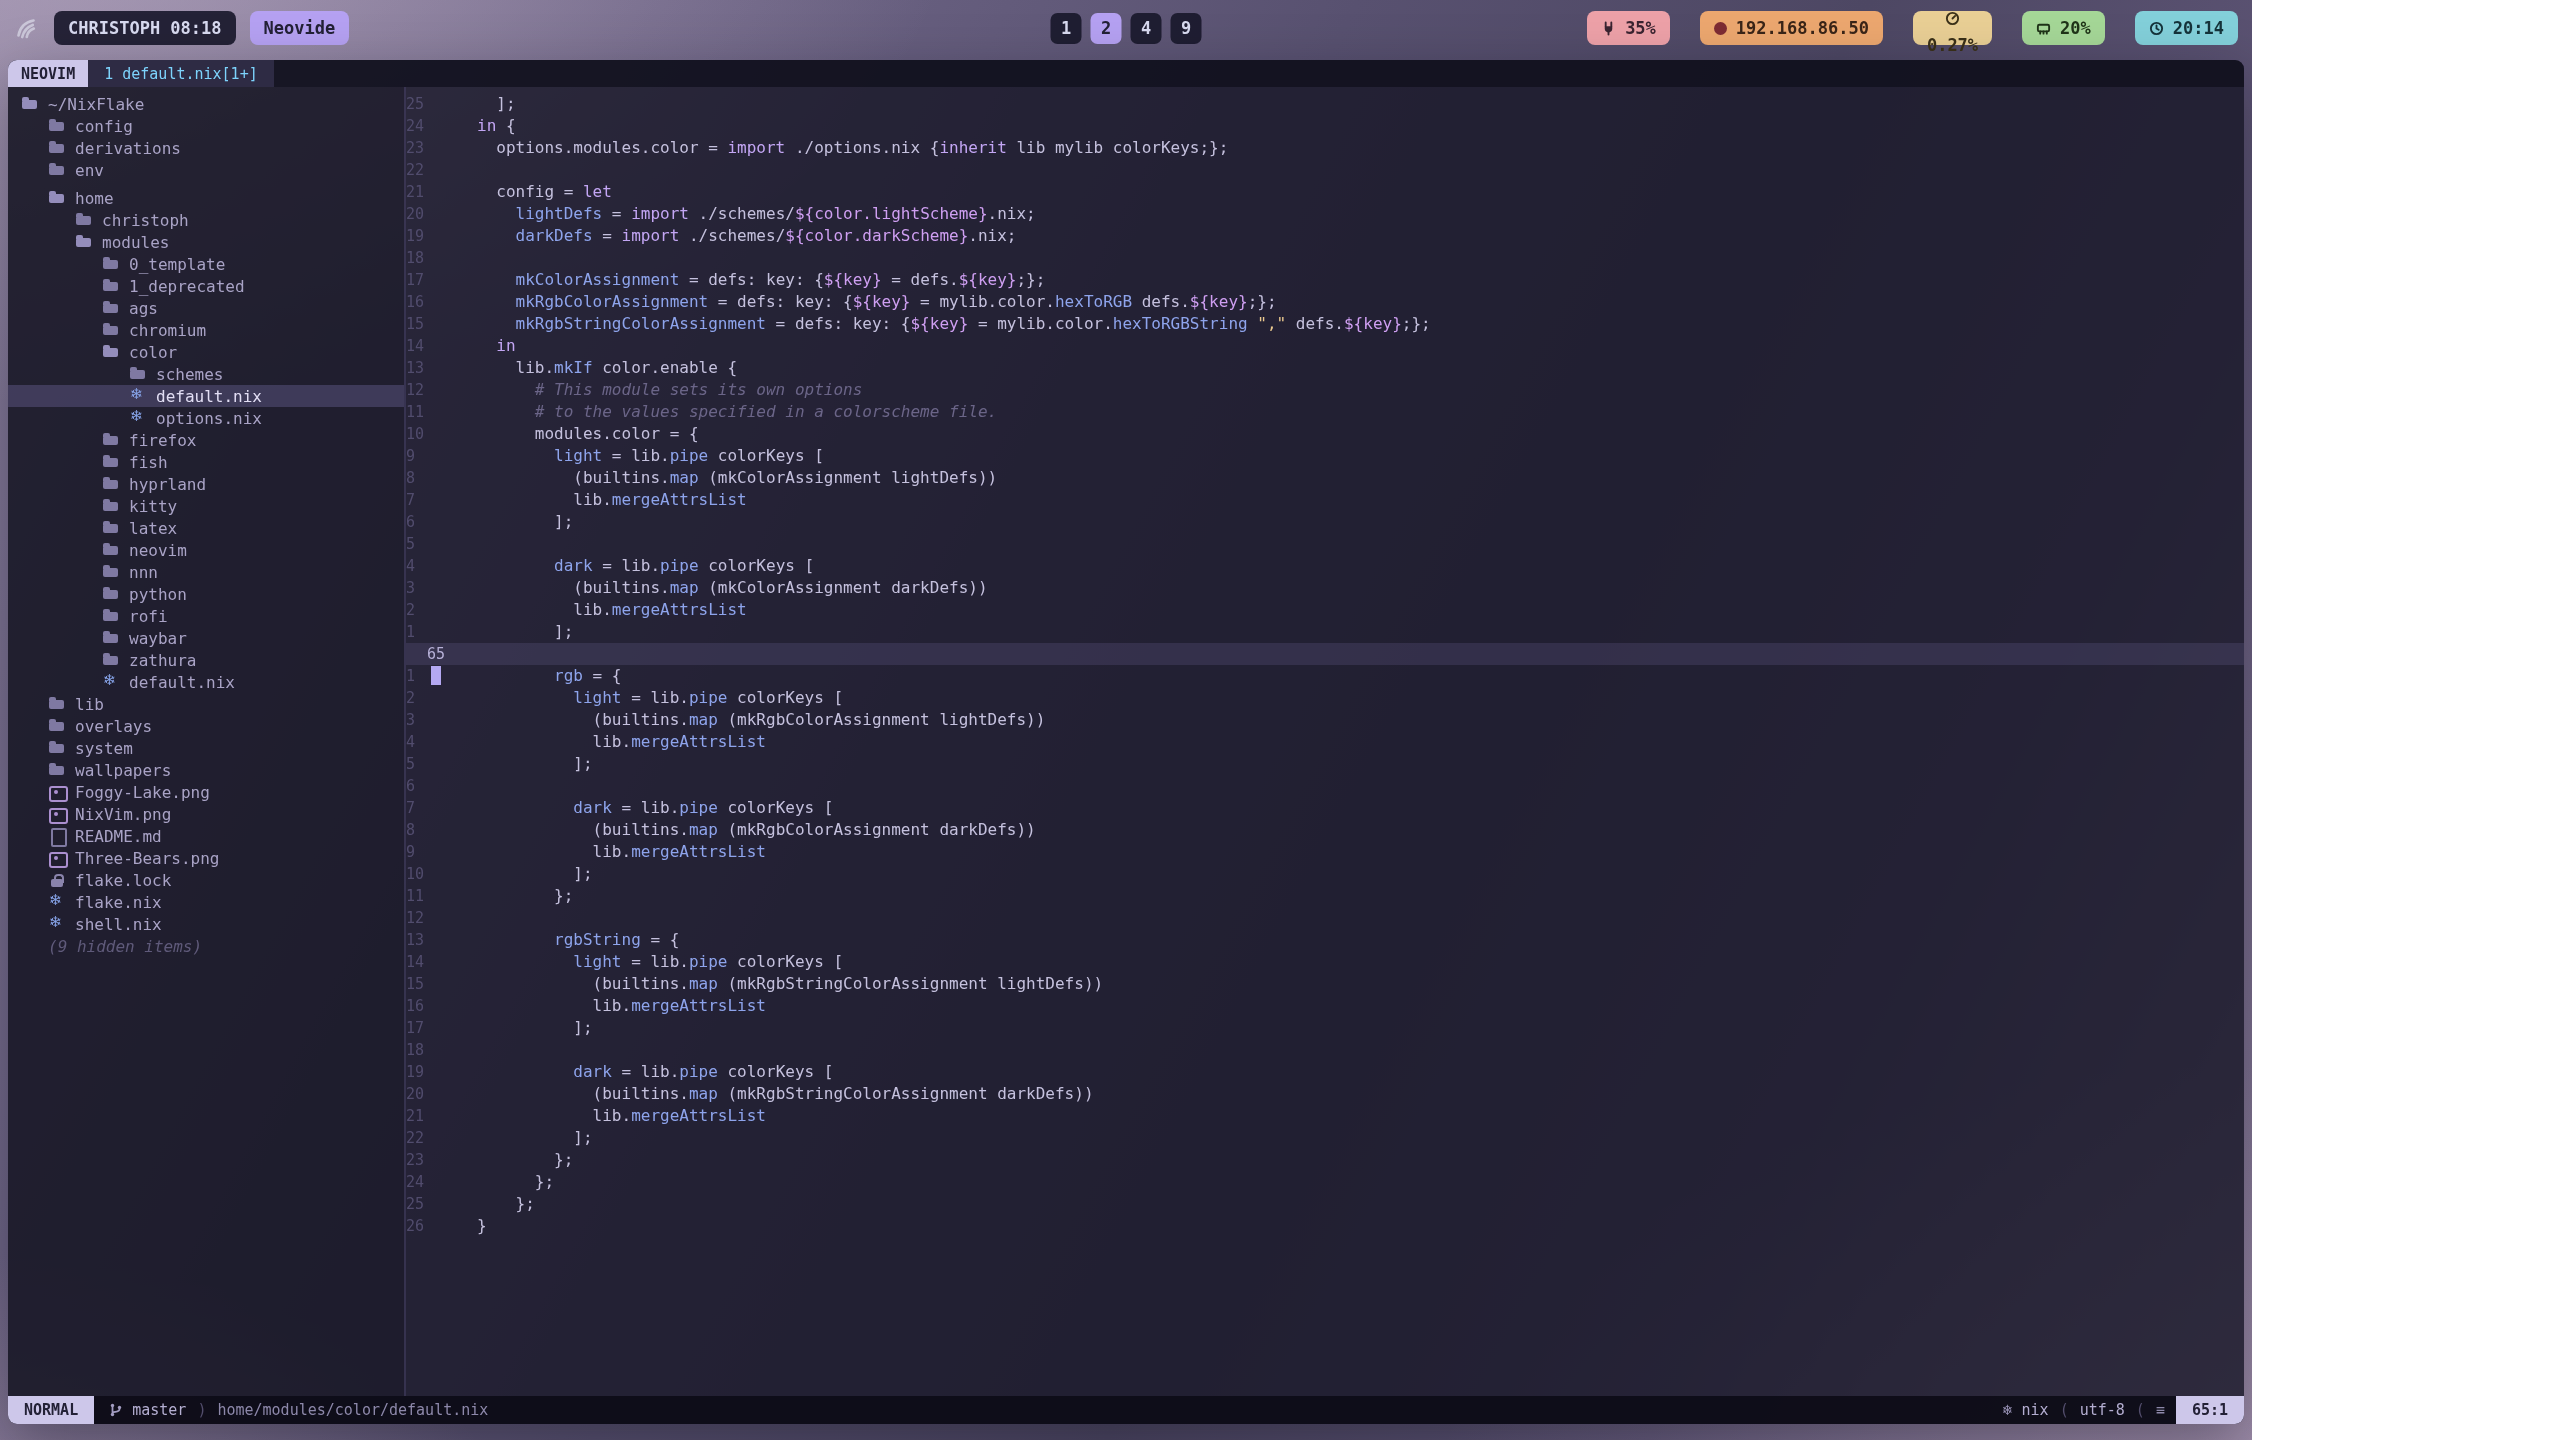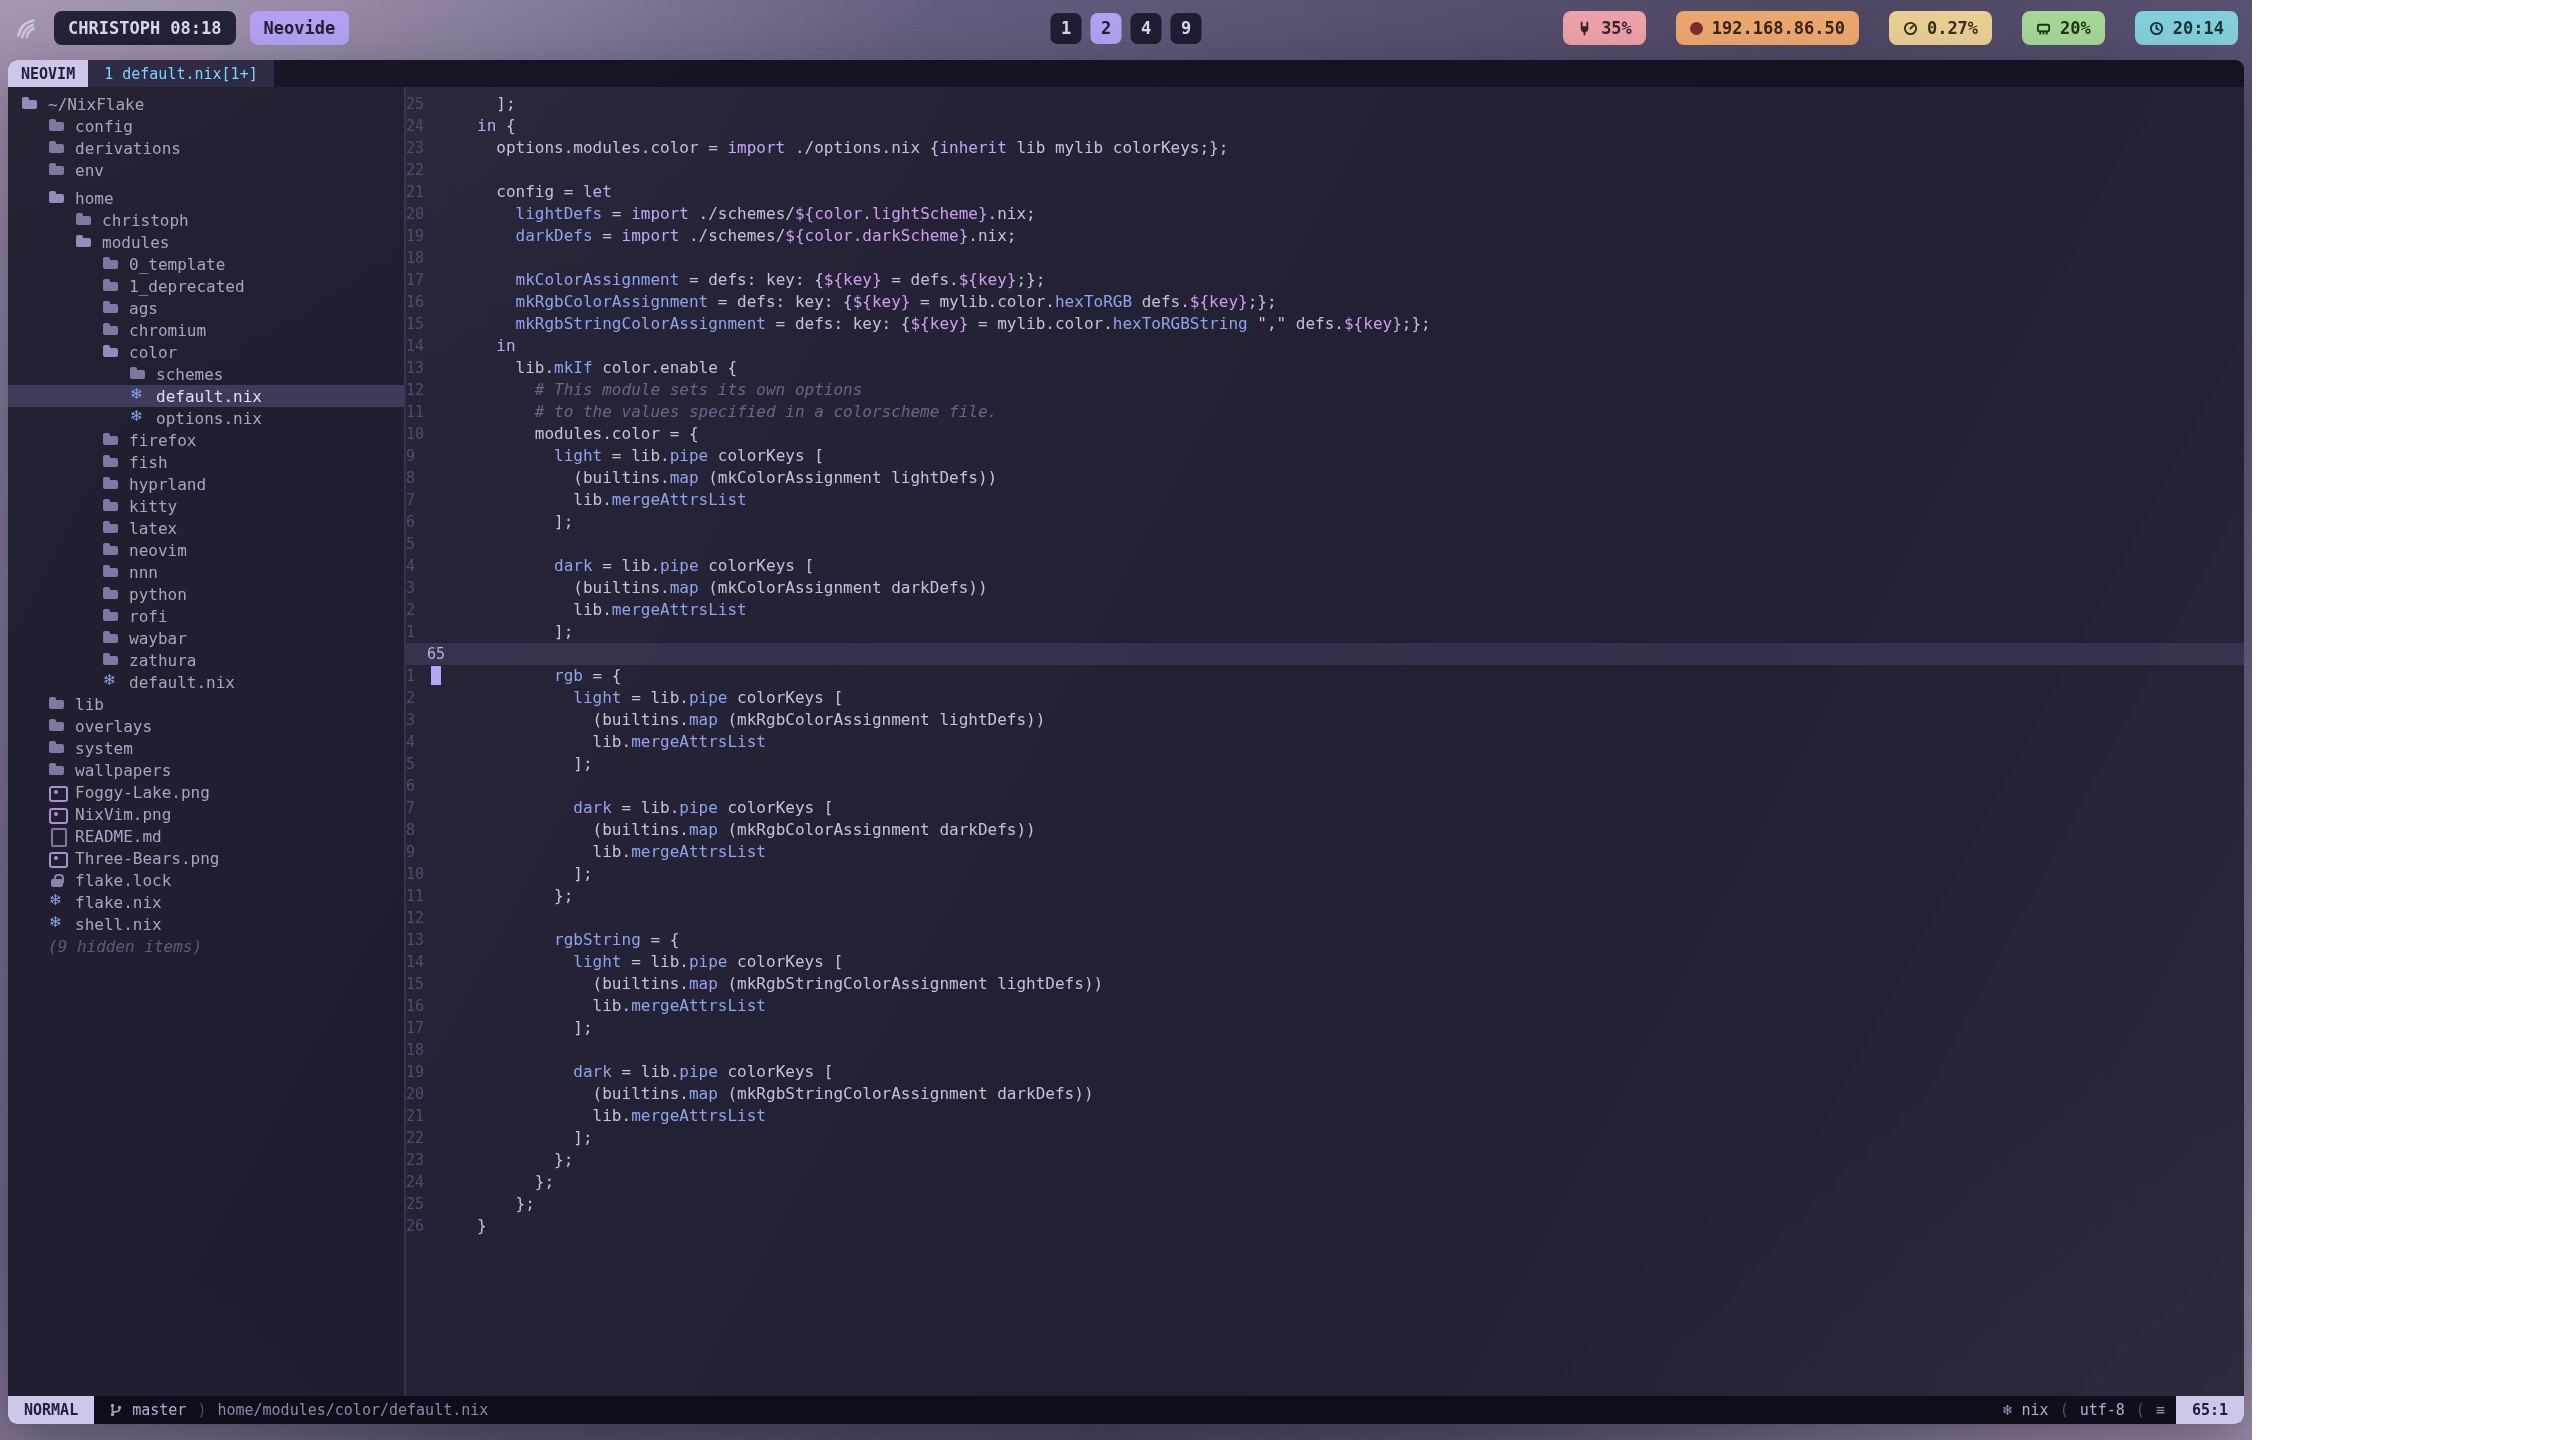--- a/index.html
+++ b/index.html
@@ -21,21 +21,21 @@
   .bar-right { margin-left:auto; display:flex; align-items:center; gap:30px;justify-content:flex-end; }
   .bar-center { position:absolute; left:50%; transform:translateX(-50%); display:flex; gap:9px; }
   .logo { width:26px; height:26px; color:#cbc7d9; display:flex; align-items:center; }
   .chip { height:34px; display:inline-flex; align-items:center; gap:9px; padding:0 14px; border-radius:8px;
           font-weight:bold; font-size:17px; white-space:nowrap; }
   .chip svg { flex:none; }
   .chip-dark   { background:rgba(26,25,44,.92); color:#d8daf0; }
   .chip-accent { background:var(--accent,#b5a1f2); color:var(--chip_text_dark,#232136); }
   .chip-battery{ background:var(--battery_bg,#eda1a8); color:#3a2330; }
   .chip-network{ background:var(--network_bg,#eca76f); color:#3a2518; }
-  .chip-cpu    { background:var(--cpu_bg,#e9cf95); color:#3a3018; }
+  .chip-cpu    { background:var(--cpu_bg,#e9cf95); color:#3a3018;flex-direction:column; }
   .chip-memory { background:var(--memory_bg,#a5d797); color:#1f3318; }
   .chip-clock  { background:var(--clock_bg,#83d0da); color:#15333a; }
   .net-dot { width:13px; height:13px; border-radius:50%; background:#7d2b33; display:inline-block; }
   .ws { width:31px; height:31px; border:none; border-radius:7px; font:bold 17px "DejaVu Sans Mono",monospace;
         background:rgba(26,25,44,.92); color:#d8daf0; display:flex; align-items:center; justify-content:center; cursor:pointer; }
   .ws.active { background:var(--accent,#b5a1f2); color:var(--chip_text_dark,#232136); }
 
   
   .window { position:absolute; left:8px; right:8px; top:60px; bottom:16px;
             background:rgba(25,24,40,.84); border-radius:9px; overflow:hidden;

